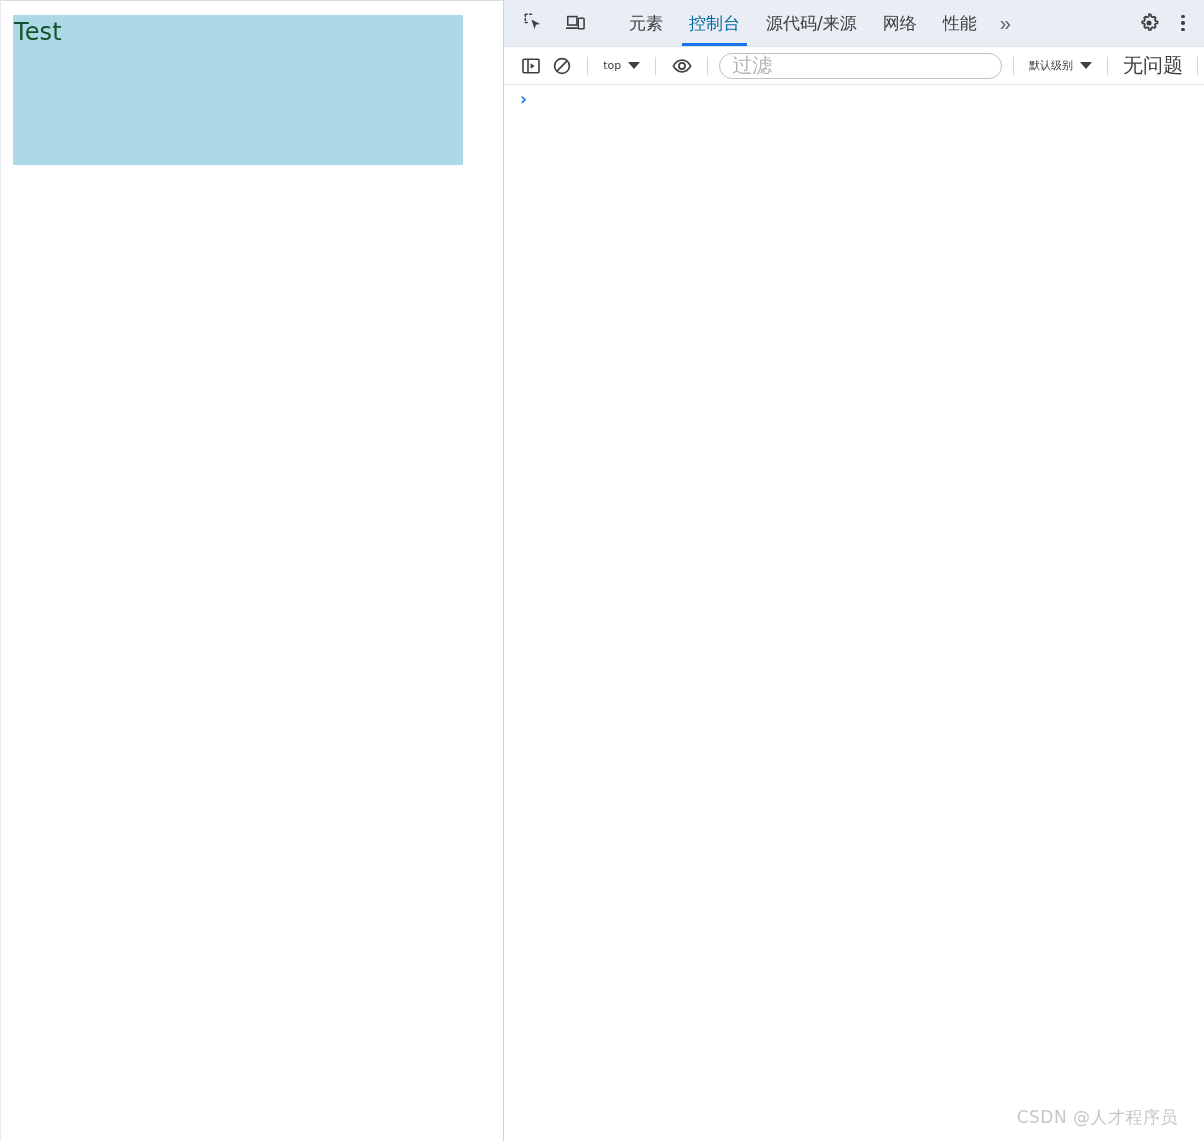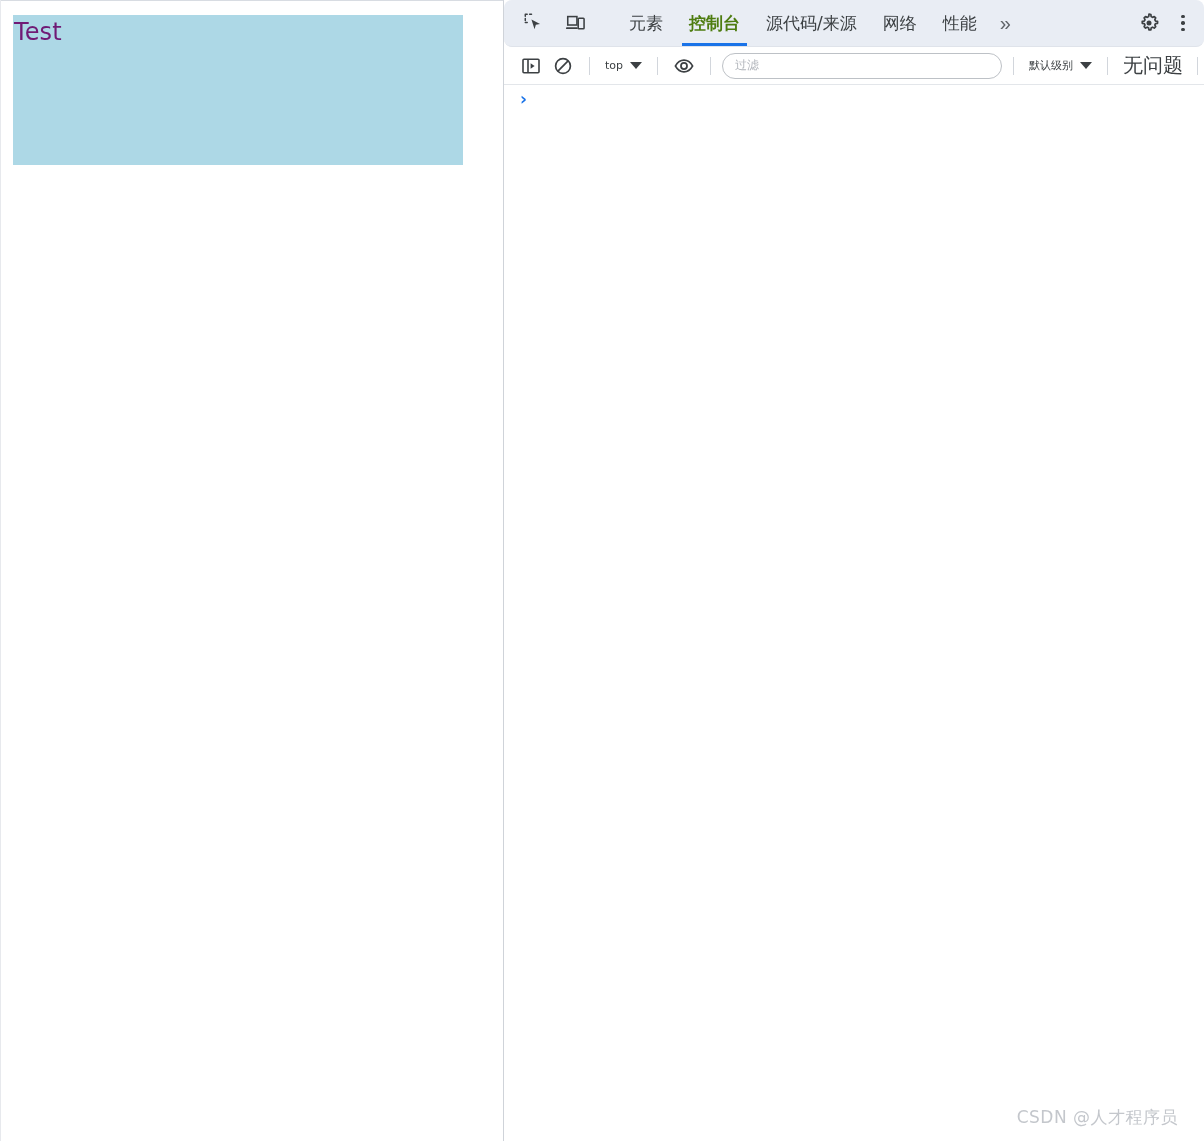--- a/index.html
+++ b/index.html
@@ -47,21 +47,21 @@
     left: 13px;
     top: 15px;
     width: 450px;
     height: 150px;
     background: #add8e6;
   }
   #test-box .box-text {
     display: block;
     font-size: 24px;
     line-height: 28px;
-    color: #701a75;
+    color: #14532d;
     padding: 3px 0 0 1px;
     letter-spacing: 0.1px;
     font-family: "DejaVu Sans", "Liberation Sans", sans-serif;
   }
 
   
   #devtools {
     position: relative;
     width: 700px;
     flex: 0 0 700px;
@@ -73,21 +73,20 @@
 
   
   #dt-tabbar {
     height: 47px;
     background: #e9edf4;
     display: flex;
     align-items: stretch;
     position: relative;
     flex: 0 0 47px;
     border-bottom: 1px solid #dfe3ea;
-    border-radius: 8px;
   }
   .tb-iconbtn {
     width: 38px;
     display: flex;
     align-items: center;
     justify-content: center;
     cursor: pointer;
   }
   #tb-left-icons {
     display: flex;
@@ -112,22 +111,21 @@
     align-items: center;
     padding: 0 13px;
     font-size: 17px;
     color: #3c4043;
     cursor: pointer;
     position: relative;
     white-space: nowrap;
     font-family: "DejaVu Sans", "Liberation Sans", sans-serif;
   }
   .dt-tab.active {
-    color: #4d7c0f;
-    font-weight: bold;
+    color: #0369a1;
   }
   .dt-tab.active::after {
     content: "";
     position: absolute;
     left: 6px; right: 6px;
     bottom: 0;
     height: 3px;
     background: #1a73e8;
   }
   .dt-more {
@@ -206,25 +204,25 @@
     border-right: 6px solid transparent;
     border-top: 7px solid #3c4043;
   }
   #filter-input {
     flex: 1 1 auto;
     min-width: 0;
     height: 26px;
     border: 1px solid #bdc1c6;
     border-radius: 13px;
     padding: 0 12px;
-    font-size: 12px;
+    font-size: 20px;
     color: #3b82f6;
     background: #ffffff;
     outline: none;
-    font-family: Liberation Mono, monospace;
+    font-family: Liberation Sans, sans-serif;
   }
   #filter-input::placeholder { color: #b0b4ba; }
   .cb-text {
     font-size: 20px;
     color: #3c4043;
     white-space: nowrap;
     padding: 0 4px;
     cursor: pointer;
     font-family: "DejaVu Sans", "Liberation Sans", sans-serif;
   }

